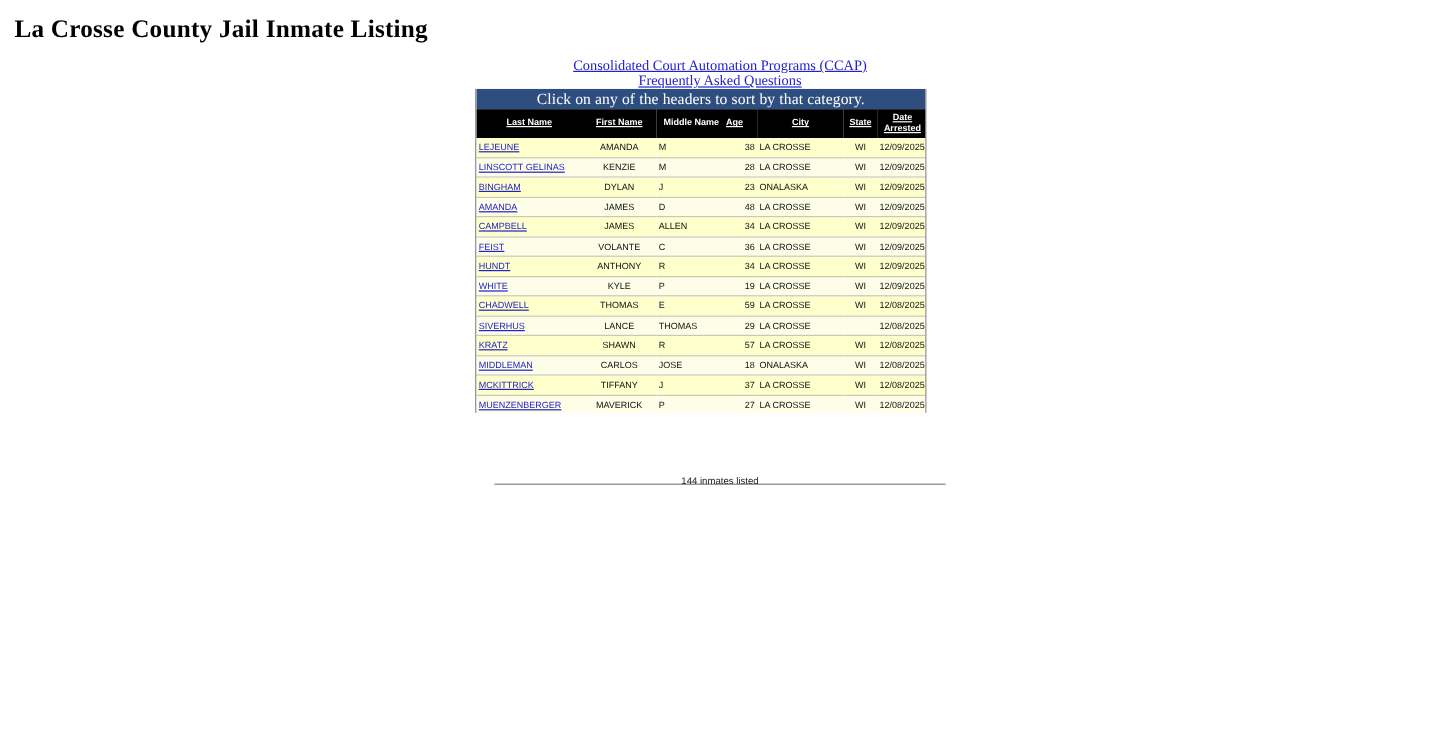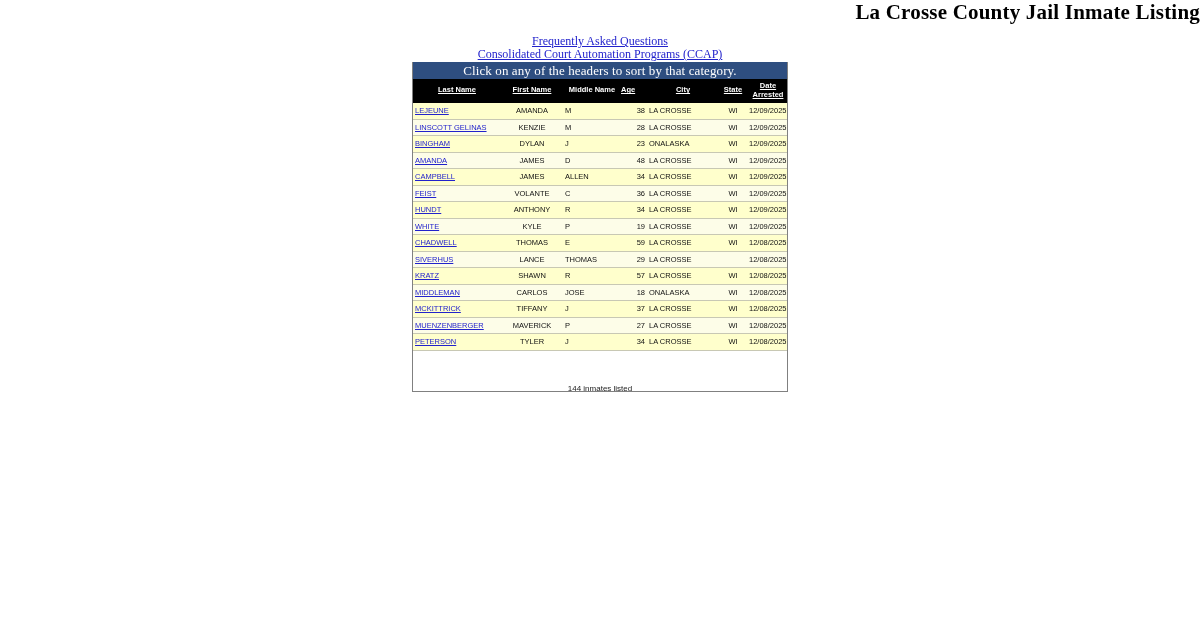--- a/index.html
+++ b/index.html
@@ -14,48 +14,48 @@
   body {
     font-family: "Liberation Sans", sans-serif;
     color: #000000;
   }
   .page {
     position: relative;
     width: 1200px;
     height: 620px;
   }
   .page-title {
-    text-align: right;
+    text-align: left;
     font-family: "Liberation Serif", serif;
     font-size: 21px;
     font-weight: bold;
     color: #000000;
-    margin: 0;
+    margin: 12px;
     padding-top: 0px;
     line-height: 24px;
     letter-spacing: 0.2px;
   }
   .links-block {
     text-align: center;
     margin-top: 11px;
     line-height: 13px;
   }
   .links-block a {
     font-family: "Liberation Serif", serif;
     font-size: 12px;
     color: #2222cc;
     text-decoration: underline;
     display: block;
   }
   .table-wrap {
     position: absolute;
-    left: 412px;
+    left: 396px;
     top: 62px;
     width: 376px;
-    height: 330px;
+    height: 270px;
     overflow: hidden;
     border-left: 1px solid #808080;
     border-right: 1px solid #808080;
     box-sizing: border-box;
   }
   .sort-banner {
     background: #2e4e80;
     color: #ffffff;
     font-family: "Liberation Serif", serif;
     font-size: 13px;
@@ -141,22 +141,22 @@
   }
 </style>
 </head>
 <body>
 
 <div class="page">
 
   <h1 class="page-title">La Crosse County Jail Inmate Listing</h1>
 
   <div class="links-block">
+    <a href="#">Consolidated Court Automation Programs (CCAP)</a>
     <a href="#">Frequently Asked Questions</a>
-    <a href="#">Consolidated Court Automation Programs (CCAP)</a>
   </div>
 
   <div class="table-wrap">
 
     <div class="sort-banner">Click on any of the headers to sort by that category.</div>
 
     <table class="inmates">
       <thead>
         <tr>
           <th class="c-last"><span class="hdr">Last Name</span></th>

